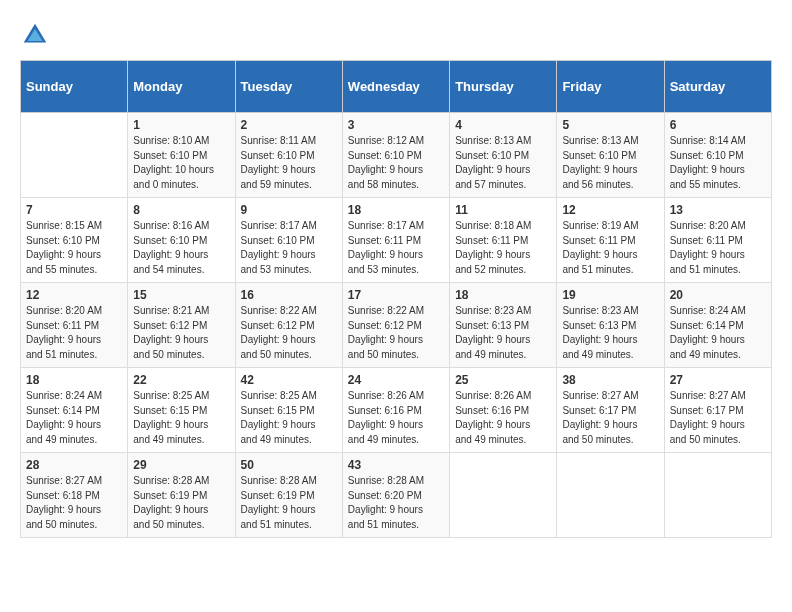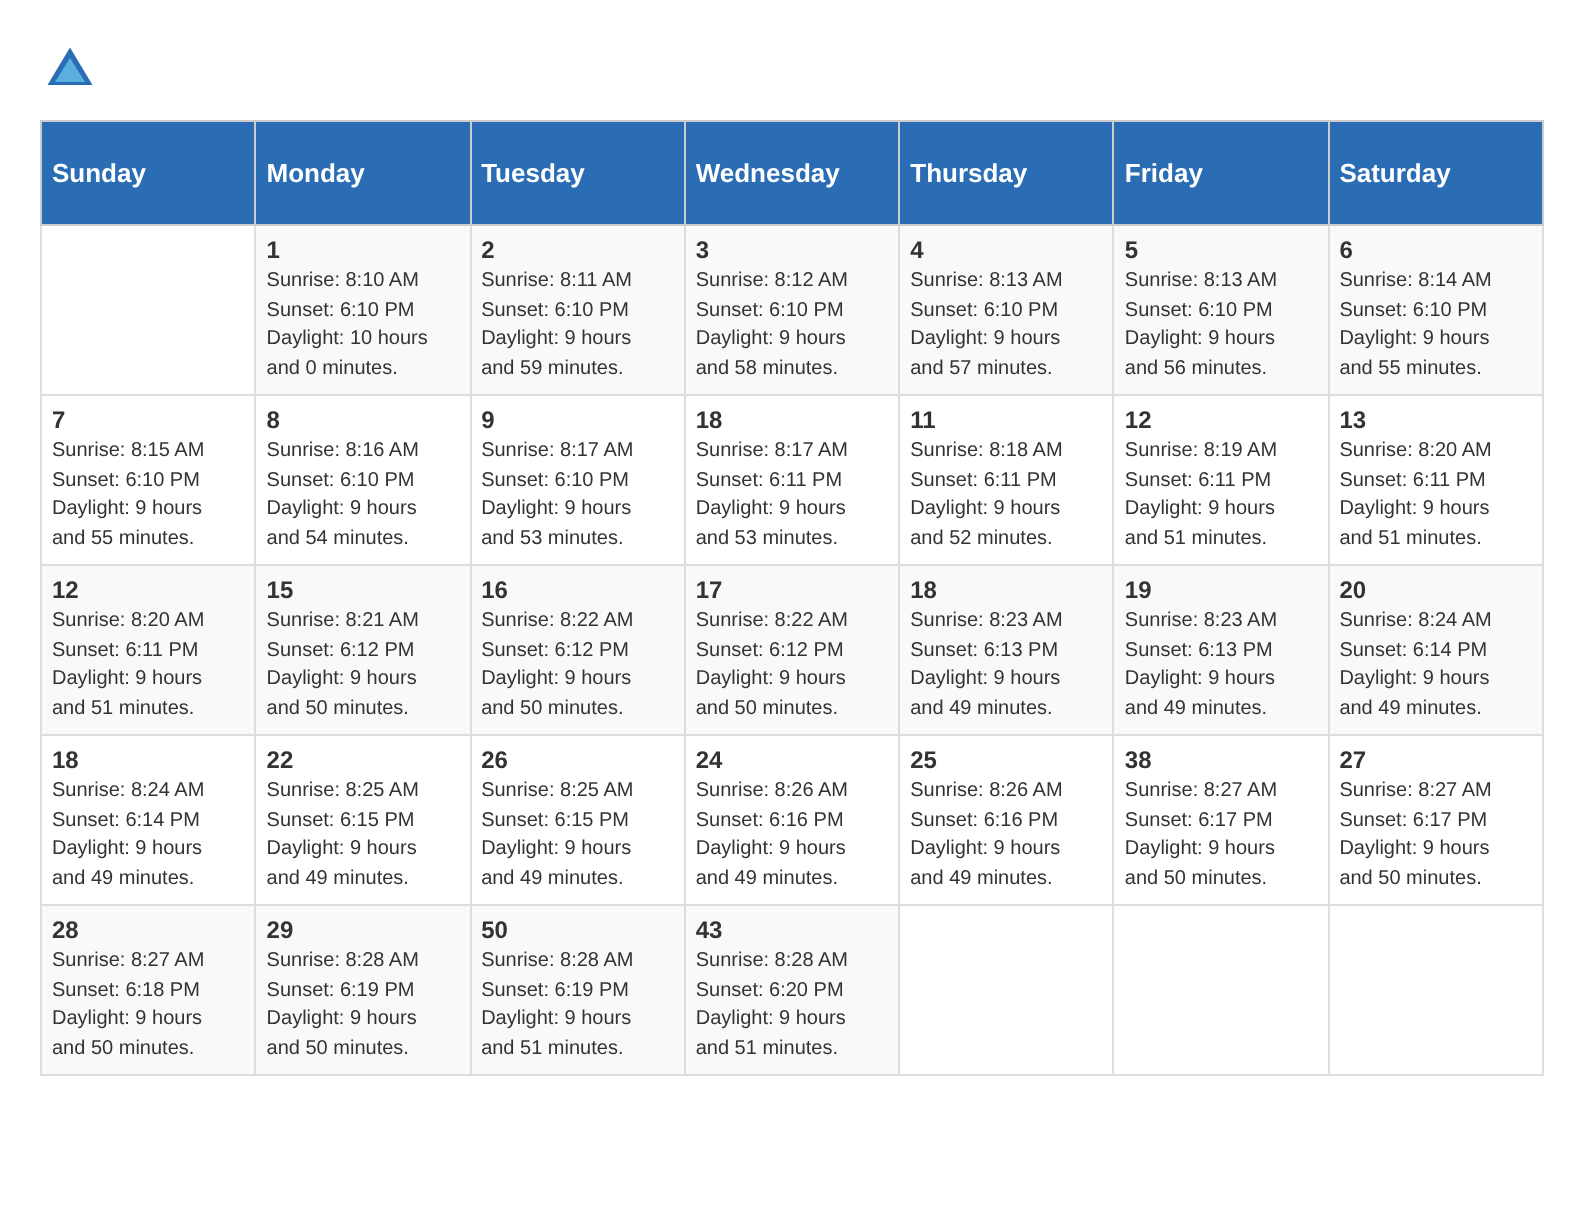--- a/index.html
+++ b/index.html
@@ -216,21 +216,21 @@
       <tr>
         <td>
           <span class="day-num">18</span>
           <div class="day-info">Sunrise: 8:24 AM<br>Sunset: 6:14 PM<br>Daylight: 9 hours<br>and 49 minutes.</div>
         </td>
         <td>
           <span class="day-num">22</span>
           <div class="day-info">Sunrise: 8:25 AM<br>Sunset: 6:15 PM<br>Daylight: 9 hours<br>and 49 minutes.</div>
         </td>
         <td>
-          <span class="day-num">26</span>
+          <span class="day-num">42</span>
           <div class="day-info">Sunrise: 8:25 AM<br>Sunset: 6:15 PM<br>Daylight: 9 hours<br>and 49 minutes.</div>
         </td>
         <td>
           <span class="day-num">24</span>
           <div class="day-info">Sunrise: 8:26 AM<br>Sunset: 6:16 PM<br>Daylight: 9 hours<br>and 49 minutes.</div>
         </td>
         <td>
           <span class="day-num">25</span>
           <div class="day-info">Sunrise: 8:26 AM<br>Sunset: 6:16 PM<br>Daylight: 9 hours<br>and 49 minutes.</div>
         </td>

